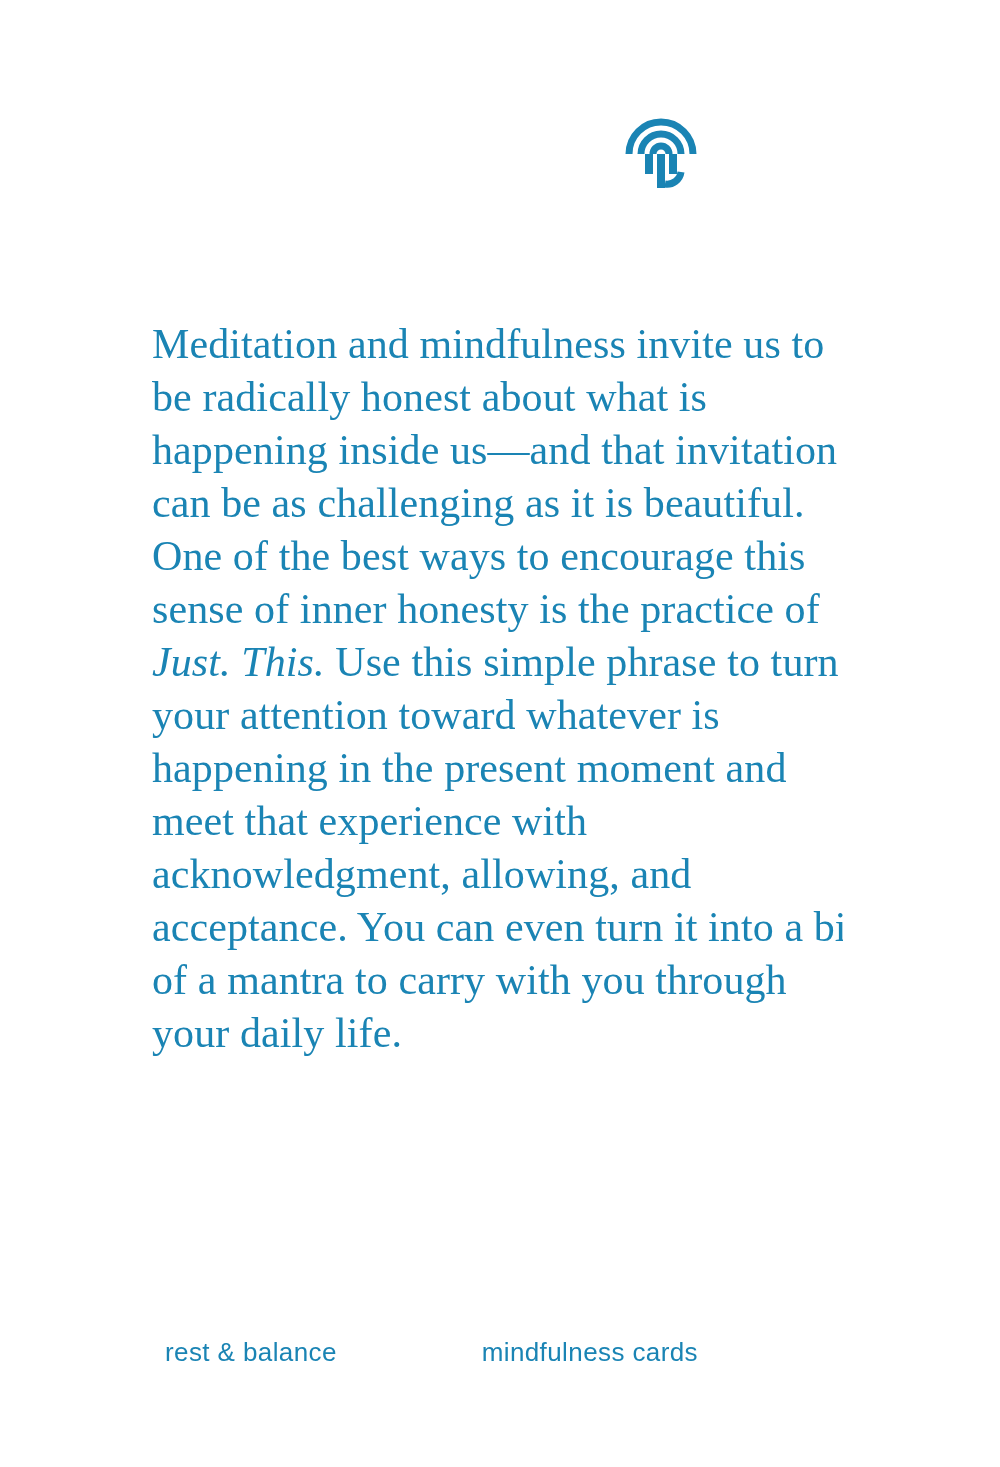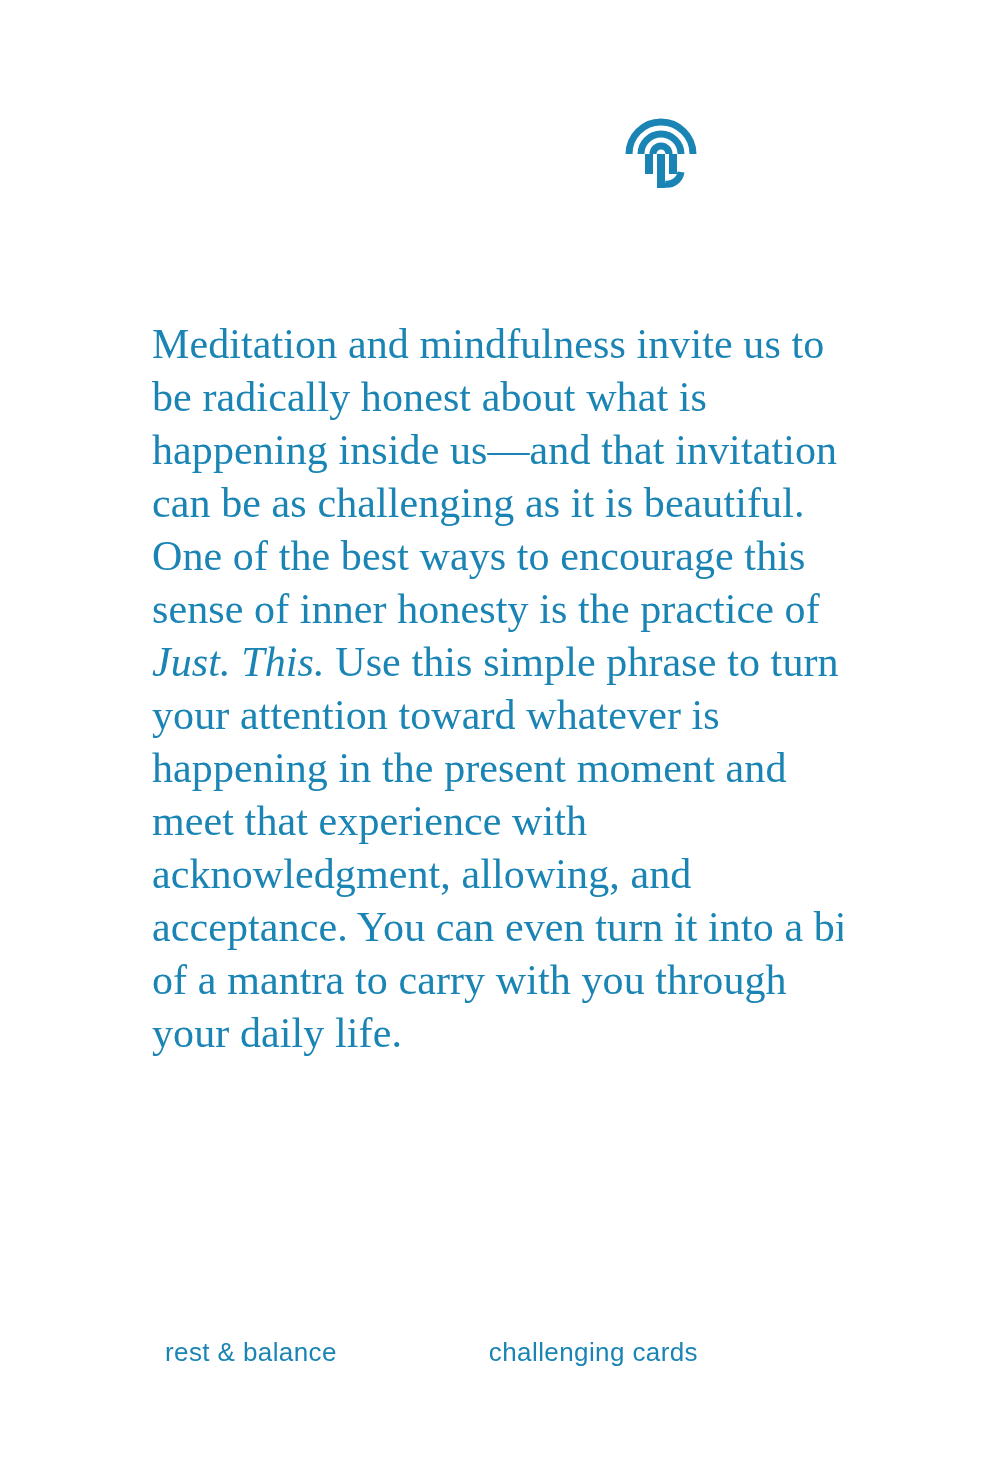--- a/index.html
+++ b/index.html
@@ -77,16 +77,16 @@
       <path d="M46 72 A14 14 0 0 0 62 60" fill="none" stroke="#1a84b4" stroke-width="7"></path>
     </svg>
   </div>
 
   <div class="body-text">
     <span>Meditation and mindfulness invite us to be radically honest about what is happening inside us—and that invitation can be as challenging as it is beautiful. One of the best ways to encourage this sense of inner honesty is the practice of </span><em>Just. This.</em><span> Use this simple phrase to turn your attention toward whatever is happening in the present moment and meet that experience with acknowledgment, allowing, and acceptance. You can even turn it into a bit of a mantra to carry with you through your daily life.</span>
   </div>
 
   <div class="footer">
     <div class="footer-left">rest &amp; balance</div>
-    <div class="footer-right">challenging cards</div>
+    <div class="footer-right">mindfulness cards</div>
   </div>
 
 </div>
 
 </body></html>

